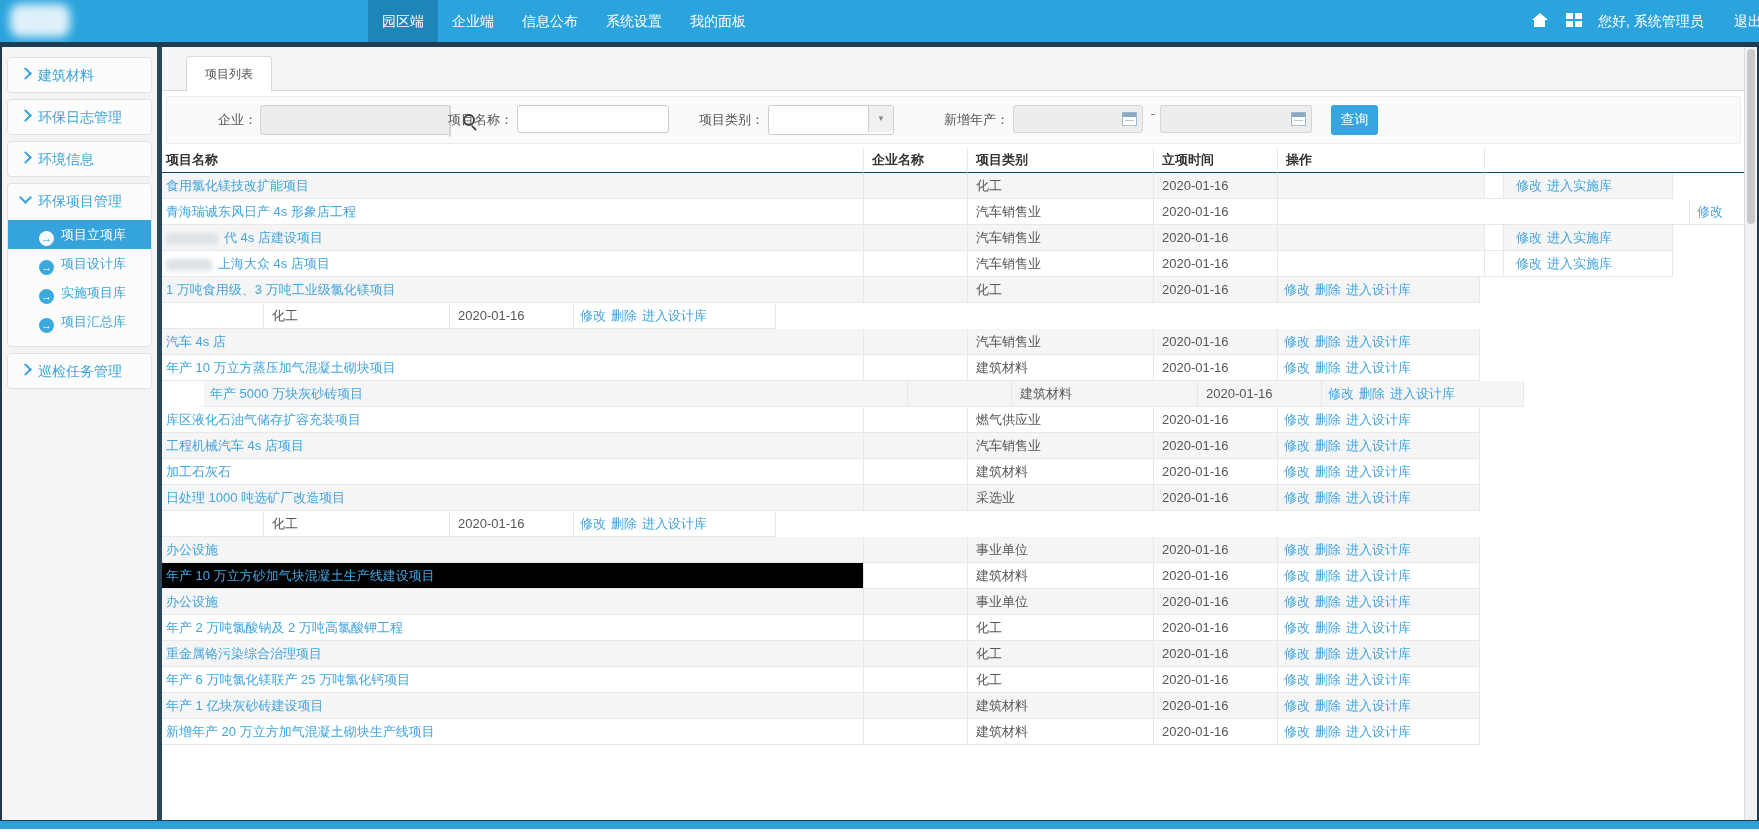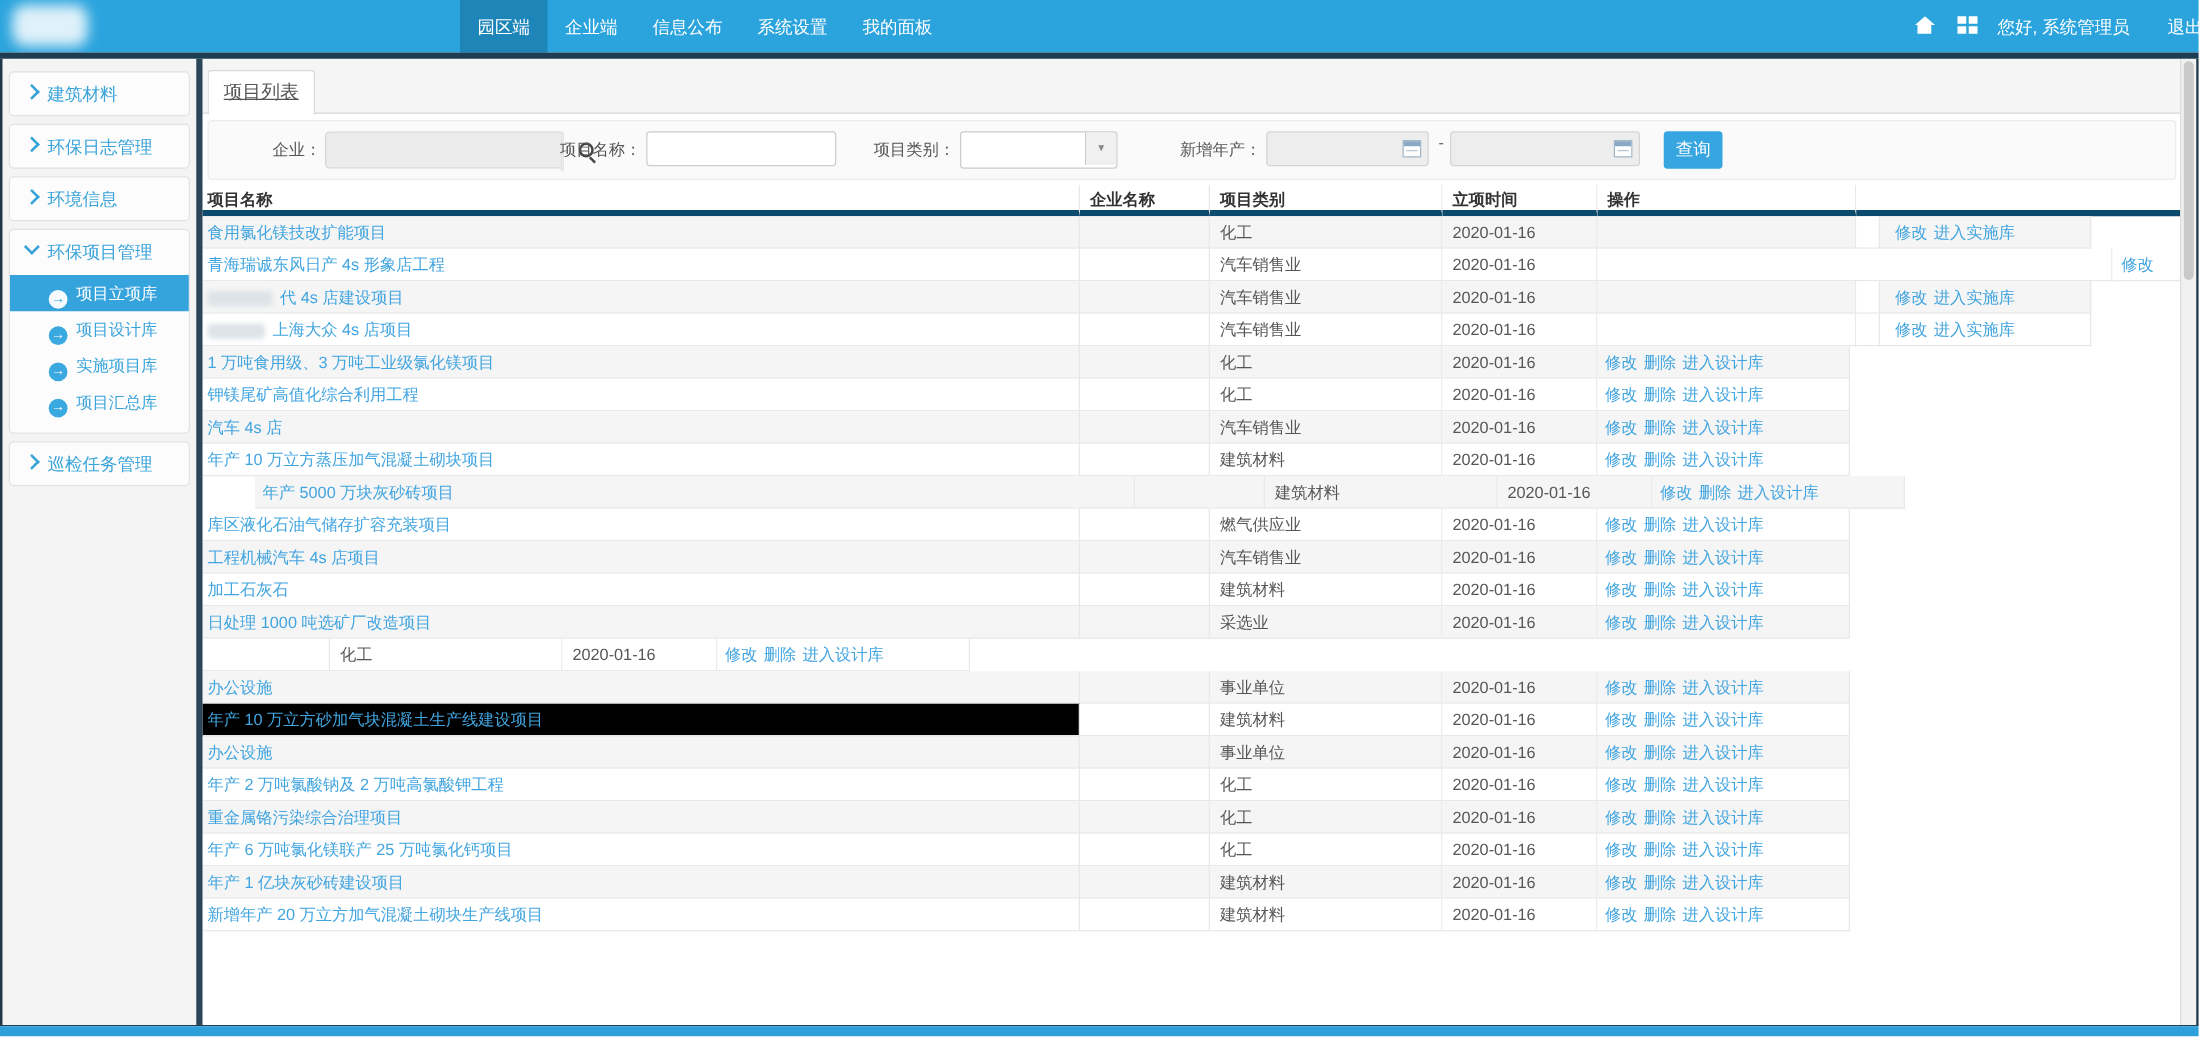--- a/index.html
+++ b/index.html
@@ -39,21 +39,21 @@
   .chev.right{transform:rotate(-45deg);}
   .chev.down{transform:rotate(45deg);vertical-align:4px;}
   .sub-list{padding:2px 0 10px 0;}
   .sub-item{height:29px;line-height:29px;padding-left:31px;color:#3aa4da;font-size:13px;cursor:pointer;white-space:nowrap;}
   .sub-item .carrow{display:inline-block;width:15px;height:15px;border-radius:50%;background:#3aa9e0;color:#fff;font-size:11px;line-height:15px;text-align:center;margin-right:7px;vertical-align:-3px;}
   .sub-item.active{background:#35a3dc;color:#fff;}
   .sub-item.active .carrow{background:rgba(255,255,255,.95);color:#2e9fd6;}
   
   .content{position:absolute;left:162px;top:47px;right:14px;bottom:16px;background:#fff;overflow:hidden;}
   .tabstrip{position:absolute;left:0;top:0;right:0;height:43px;background:#f5f5f5;border-bottom:1px solid #d9d9d9;}
-  .tab{position:absolute;left:4px;top:9px;height:34px;width:84px;background:#fff;border:1px solid #d9d9d9;border-bottom:1px solid #fff;border-radius:3px 3px 0 0;text-align:center;line-height:34px;font-size:15px;color:#555;cursor:pointer;z-index:2;margin-bottom:-1px;text-decoration:underline;}
+  .tab{position:absolute;left:24px;top:9px;height:34px;width:84px;background:#fff;border:1px solid #d9d9d9;border-bottom:1px solid #fff;border-radius:3px 3px 0 0;text-align:center;line-height:34px;font-size:12px;color:#555;cursor:pointer;z-index:2;margin-bottom:-1px;}
   
   .filter{position:absolute;left:4px;right:4px;top:49px;height:46px;background:#fafafa;border:1px solid #ececec;border-radius:3px;}
   .flabel{position:absolute;top:9px;height:28px;line-height:28px;font-size:13px;color:#555;text-align:right;white-space:nowrap;}
   .lab-company{left:16px;width:74px;}
   .lab-pname{left:276px;width:70px;}
   .lab-category{left:523px;width:74px;}
   .lab-date{left:766px;width:76px;}
   .search-group{position:absolute;left:93px;top:8px;width:155px;height:30px;display:flex;}
   .search-field{flex:1;height:28px;border:1px solid #d5d5d5;border-right:none;border-radius:4px 0 0 4px;background:#ececec;outline:none;padding:0 6px;font-size:13px;}
   .search-btn{width:40px;height:30px;background:#fff;border:1px solid #d5d5d5;border-radius:0 15px 15px 0;cursor:pointer;position:relative;}
@@ -68,21 +68,21 @@
   .fld-date2{left:993px;width:152px;}
   .cal-icon{position:absolute;right:5px;top:6px;width:15px;height:14px;border:1px solid #9fb6c8;background:#fff;box-sizing:border-box;}
   .cal-icon::before{content:"";position:absolute;left:0;top:0;width:100%;height:4px;background:#8aa8c6;}
   .cal-icon::after{content:"";position:absolute;left:2px;top:7px;width:9px;height:4px;border-top:1px solid #b8c6d2;border-bottom:1px solid #b8c6d2;}
   .date-dash{position:absolute;left:981px;top:9px;width:10px;text-align:center;font-size:13px;color:#666;}
   .query-btn{position:absolute;left:1164px;top:8px;width:47px;height:30px;background:#36a5e0;border:none;border-radius:3px;color:#fff;font-size:14px;cursor:pointer;font-family:inherit;}
   
   .table{position:absolute;left:-2px;top:101px;width:1585px;}
   .trow{display:flex;width:1585px;}
   .c{box-sizing:border-box;height:26px;line-height:25px;padding:0 8px;font-size:13px;white-space:nowrap;overflow:hidden;border-right:1px solid #e8e8e8;border-bottom:1px solid #e8e8e8;color:#565656;}
-  .thead .c{height:25px;line-height:24px;font-weight:bold;color:#333;background:#fff;border-bottom:5px solid #0c4a6e;}
+  .thead .c{height:25px;line-height:24px;font-weight:bold;color:#333;background:#fff;border-bottom:1px solid #0c4a6e;}
   .c-name{width:704px;padding-left:6px;}
   .c-comp{width:104px;}
   .c-cat{width:186px;}
   .c-date{width:124px;}
   .c-op{width:207px;}
   .c-sliver{width:19px;background:#fff !important;}
   .c-actA{width:169px;padding-left:12px;}
   .c-opB{width:412px;}
   .c-actB{width:55px;padding-left:7px;border-right:none;}
   .c-actC{width:202px;padding-left:6px;}
@@ -228,21 +228,20 @@
           <div class="c c-actA" style="background: rgb(255, 255, 255);"><a class="lnk act-lnk">修改</a><a class="lnk act-lnk">进入实施库</a></div>
         </div>
         <div class="trow">
           <div class="c c-name" style="background: rgb(245, 245, 245);"><a class="lnk">1 万吨食用级、3 万吨工业级氯化镁项目</a></div>
           <div class="c c-comp" style="background: rgb(245, 245, 245);"></div>
           <div class="c c-cat" style="background: rgb(245, 245, 245);">化工</div>
           <div class="c c-date" style="background: rgb(245, 245, 245);">2020-01-16</div>
           <div class="c c-actC" style="background: rgb(245, 245, 245);"><a class="lnk act-lnk">修改</a><a class="lnk act-lnk">删除</a><a class="lnk act-lnk">进入设计库</a></div>
         </div>
         <div class="trow">
-          <div class="c c-name" style="background: rgb(255, 255, 255);"><a class="lnk">钾镁尾矿高值化综合利用工程</a></div>
           <div class="c c-comp" style="background: rgb(255, 255, 255);"></div>
           <div class="c c-cat" style="background: rgb(255, 255, 255);">化工</div>
           <div class="c c-date" style="background: rgb(255, 255, 255);">2020-01-16</div>
           <div class="c c-actC" style="background: rgb(255, 255, 255);"><a class="lnk act-lnk">修改</a><a class="lnk act-lnk">删除</a><a class="lnk act-lnk">进入设计库</a></div>
         </div>
         <div class="trow">
           <div class="c c-name" style="background: rgb(245, 245, 245);"><a class="lnk">汽车 4s 店</a></div>
           <div class="c c-comp" style="background: rgb(245, 245, 245);"></div>
           <div class="c c-cat" style="background: rgb(245, 245, 245);">汽车销售业</div>
           <div class="c c-date" style="background: rgb(245, 245, 245);">2020-01-16</div>

